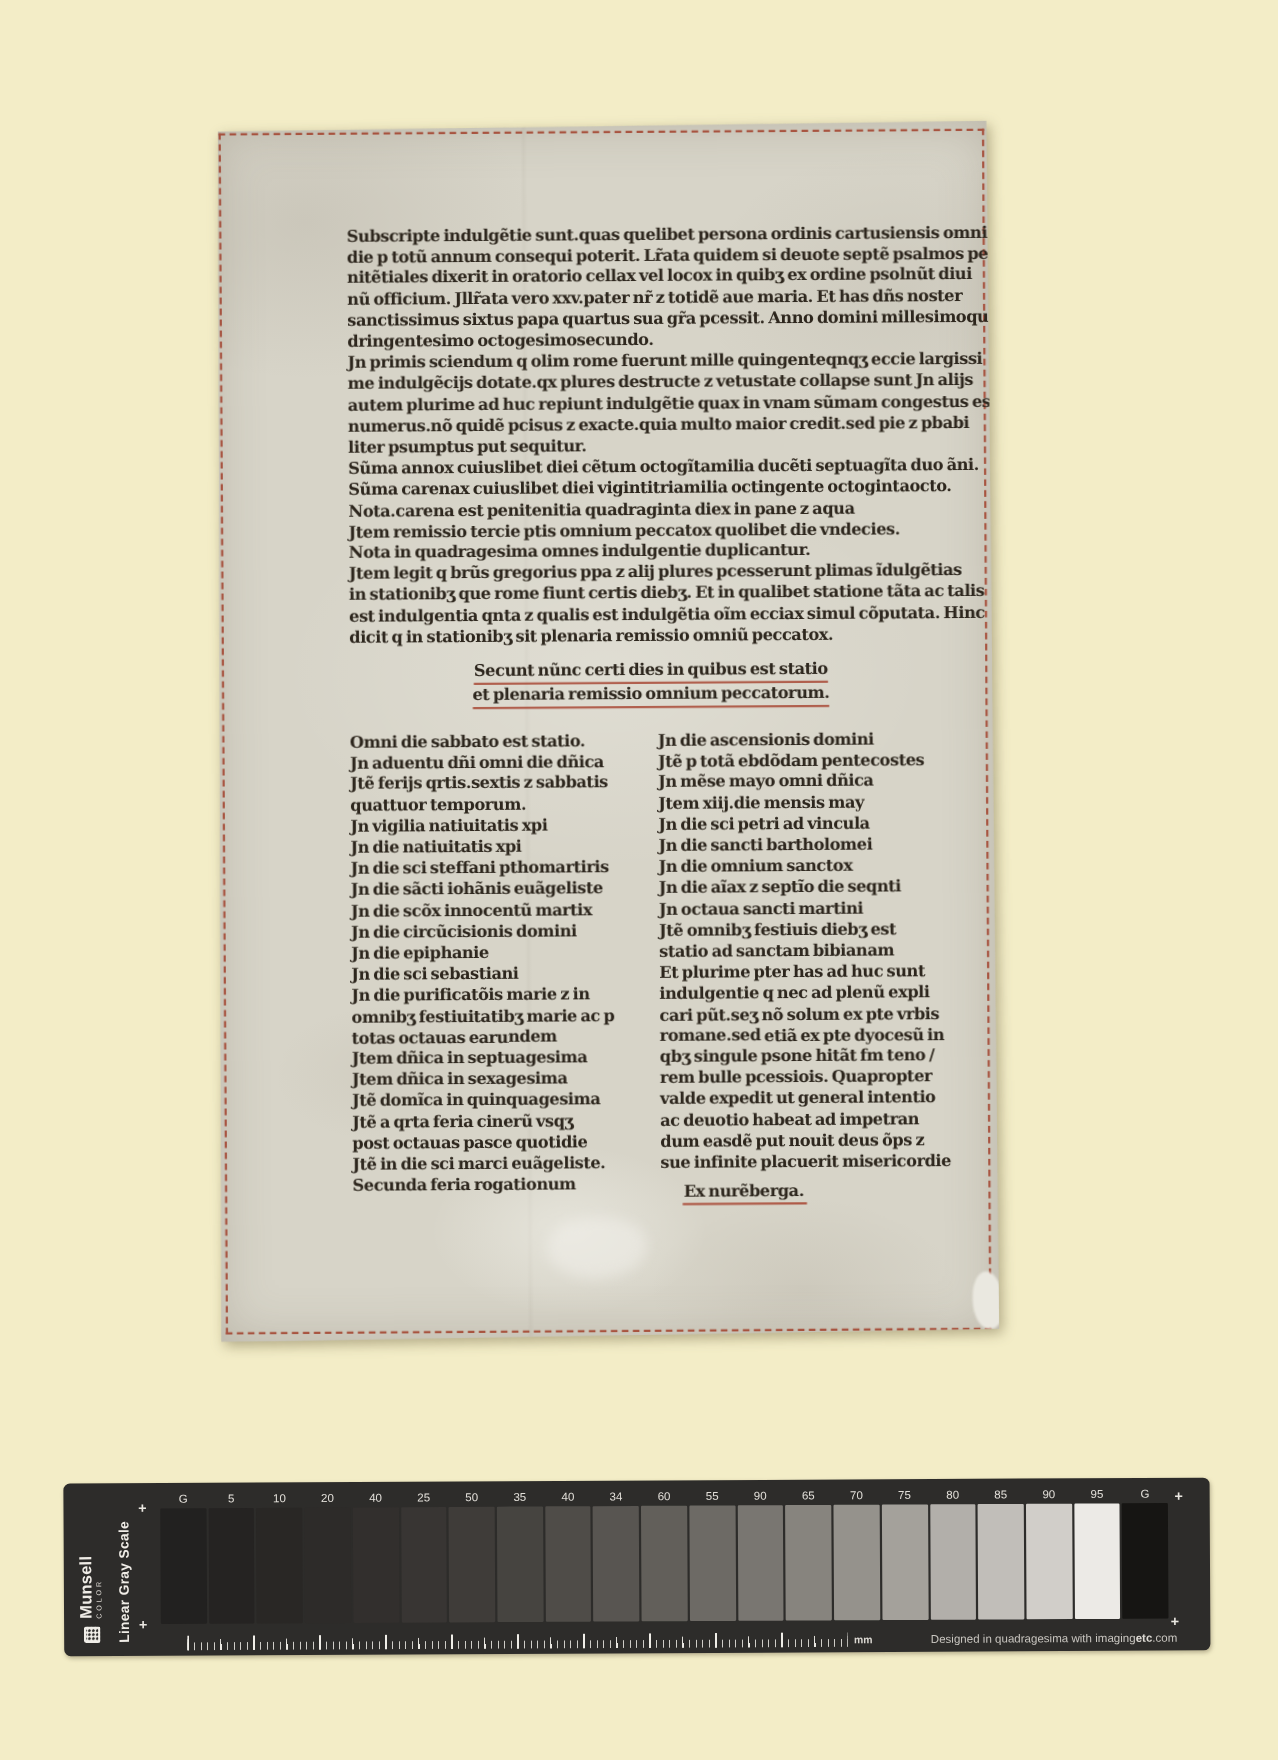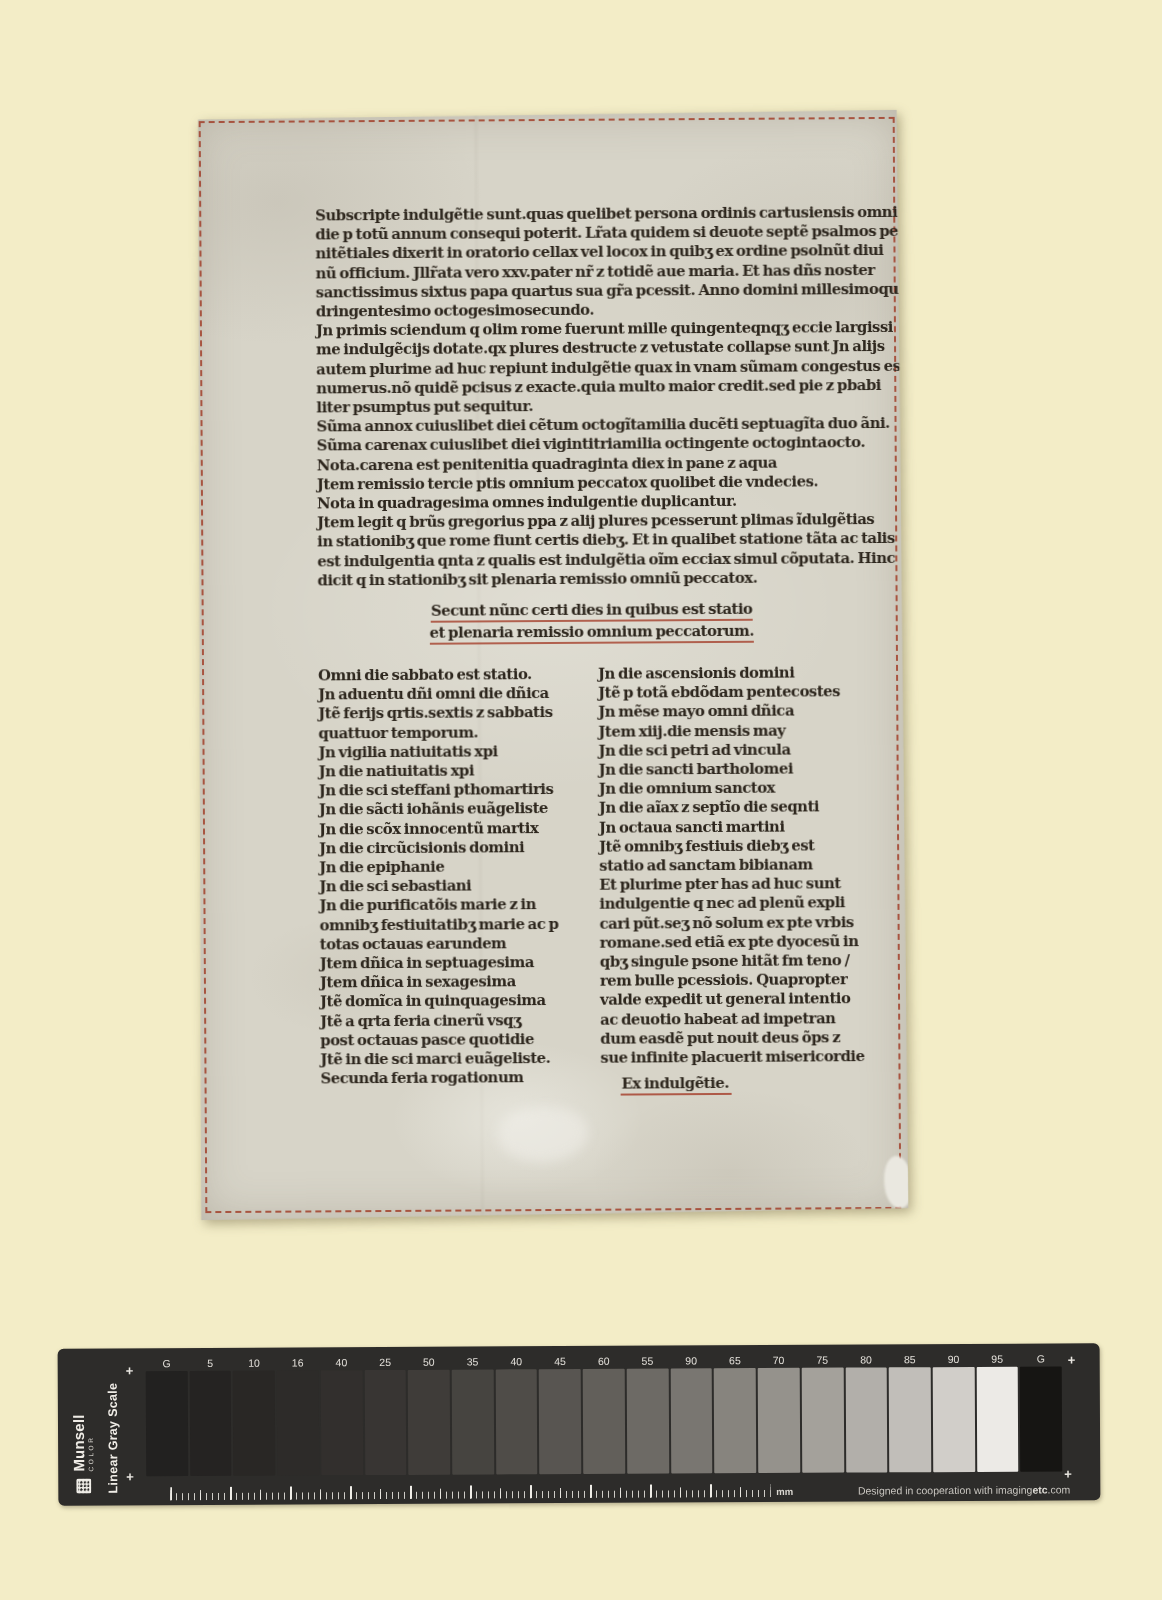--- a/index.html
+++ b/index.html
@@ -197,21 +197,21 @@
           <div class="tl">romane.sed etiã ex pte dyocesũ in</div>
           <div class="tl">qbʒ singule psone hitãt fm teno /</div>
           <div class="tl">rem bulle pcessiois. Quapropter</div>
           <div class="tl">valde expedit ut general intentio</div>
           <div class="tl">ac deuotio habeat ad impetran</div>
           <div class="tl">dum easdẽ put nouit deus õps z</div>
           <div class="tl">sue infinite placuerit misericordie</div>
         </div>
 
       <div id="colophon">
-        <span class="u-red">Ex indulgẽtie.</span>
+        <span class="u-red">Ex nurẽberga.</span>
       </div>
     </div>
   </div>
 
   <div id="graybar">
     <div class="brand-wrap w1">
       <div class="vert v1">
         <span class="logo"></span>
         <span class="brandcol">
           <span class="brand-name">Munsell</span>
@@ -237,21 +237,21 @@
         </div>
         <div class="patch">
           <div class="patch-label">5</div>
           <div class="patch-swatch" style="background: rgb(37, 35, 34);"></div>
         </div>
         <div class="patch">
           <div class="patch-label">10</div>
           <div class="patch-swatch" style="background: rgb(41, 39, 37);"></div>
         </div>
         <div class="patch">
-          <div class="patch-label">16</div>
+          <div class="patch-label">20</div>
           <div class="patch-swatch" style="background: rgb(45, 43, 41);"></div>
         </div>
         <div class="patch">
           <div class="patch-label">40</div>
           <div class="patch-swatch" style="background: rgb(50, 47, 45);"></div>
         </div>
         <div class="patch">
           <div class="patch-label">25</div>
           <div class="patch-swatch" style="background: rgb(56, 53, 51);"></div>
         </div>
@@ -261,21 +261,21 @@
         </div>
         <div class="patch">
           <div class="patch-label">35</div>
           <div class="patch-swatch" style="background: rgb(70, 68, 64);"></div>
         </div>
         <div class="patch">
           <div class="patch-label">40</div>
           <div class="patch-swatch" style="background: rgb(79, 76, 72);"></div>
         </div>
         <div class="patch">
-          <div class="patch-label">45</div>
+          <div class="patch-label">34</div>
           <div class="patch-swatch" style="background: rgb(88, 85, 81);"></div>
         </div>
         <div class="patch">
           <div class="patch-label">60</div>
           <div class="patch-swatch" style="background: rgb(98, 95, 90);"></div>
         </div>
         <div class="patch">
           <div class="patch-label">55</div>
           <div class="patch-swatch" style="background: rgb(109, 106, 101);"></div>
         </div>
@@ -318,16 +318,16 @@
       </div>
 
     <div class="ruler">
       <div class="minor"></div>
       <div class="mid"></div>
       <div class="major"></div>
     </div>
     <span class="mm-label">mm</span>
 
     <div class="credit">
-      <span>Designed in cooperation with imaging</span><b>etc</b><span>.com</span>
+      <span>Designed in quadragesima with imaging</span><b>etc</b><span>.com</span>
     </div>
   </div>
 </div>
 
 </body></html>

